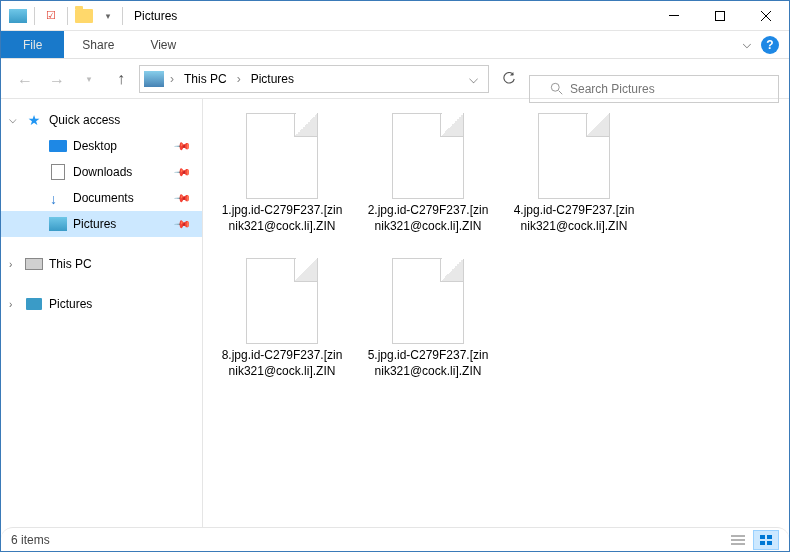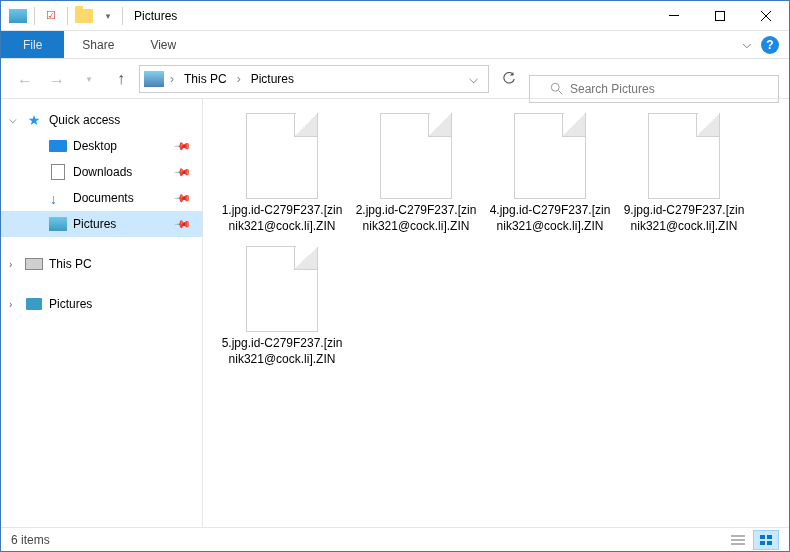--- a/index.html
+++ b/index.html
@@ -42,29 +42,29 @@
     .tree-item { display: flex; align-items: center; height: 26px; padding-left: 24px; font-size: 12px; cursor: pointer; position: relative; }
     .tree-item.child { padding-left: 48px; }
     .tree-item.selected { background: #cce8ff; }
     .tree-icon { width: 18px; height: 16px; margin-right: 6px; display: inline-flex; align-items: center; justify-content: center; font-size: 13px; }
     .pin-icon { margin-left: auto; margin-right: 12px; color: #888; font-size: 11px; transform: rotate(45deg); }
     .tree-chevron { position: absolute; left: 8px; color: #666; font-size: 10px; }
     .tree-group { margin-bottom: 14px; }
     
     
     .file-area { flex: 1; padding: 8px 12px; overflow-y: auto; }
-    .file-grid { display: flex; flex-wrap: wrap; gap: 0; }
+    .file-grid { display: flex; flex-wrap: wrap; gap: 12px; }
     .file-item { width: 134px; display: flex; flex-direction: column; align-items: center; padding: 6px 4px; cursor: pointer; }
     .file-thumb { width: 72px; height: 86px; background: #fff; border: 1px solid #d0d0d0; position: relative; margin-bottom: 4px; }
     .file-thumb::before { content: ""; position: absolute; top: 0; right: 0; width: 22px; height: 22px; background: linear-gradient(135deg, transparent 50%, #e8e8e8 50%); border-left: 1px solid #d0d0d0; border-bottom: 1px solid #d0d0d0; }
     .file-thumb::after { content: ""; position: absolute; top: -1px; right: -1px; width: 22px; height: 22px; background: linear-gradient(135deg, #fff 50%, transparent 50%); }
     .file-name { font-size: 12px; text-align: center; line-height: 1.3; word-break: break-all; max-height: 48px; overflow: hidden; }
     
     
-    .statusbar { height: 24px; border-top: 1px solid #e5e5e5; display: flex; align-items: center; padding: 0 10px; font-size: 12px; color: #444; }
+    .statusbar { height: 24px; border-top: 1px solid #e5e5e5; display: flex; align-items: center; padding: 0 10px; font-size: 12px; color: #444; border-radius: 12px; }
     .statusbar-right { margin-left: auto; display: flex; gap: 2px; }
     .view-btn { width: 26px; height: 20px; display: flex; align-items: center; justify-content: center; border: 1px solid transparent; }
     .view-btn.active { background: #cce8ff; border-color: #99d1ff; }
     
     
     .ico-folder { width:18px; height:14px; background:#ffd86b; border-radius:1px; position:relative; }
     .ico-folder::before { content:""; position:absolute; top:-3px; left:0; width:8px; height:3px; background:#ffd86b; border-radius:1px 1px 0 0;}
     .ico-desktop { width:18px; height:12px; background:#1e88e5; border-radius:1px; }
     .ico-pictures { width:18px; height:14px; background:linear-gradient(#6fc7e8,#3a9bc7); display:inline-block; position:relative;}
     .ico-docs { width:14px; height:16px; background:#fff; border:1px solid #888; position:relative;}
@@ -216,21 +216,21 @@
         <div class="file-item">
           <div class="file-thumb"></div>
           <div class="file-name">2.jpg.id-C279F237.[zinnik321@cock.li].ZIN</div>
         </div>
         <div class="file-item">
           <div class="file-thumb"></div>
           <div class="file-name">4.jpg.id-C279F237.[zinnik321@cock.li].ZIN</div>
         </div>
         <div class="file-item">
           <div class="file-thumb"></div>
-          <div class="file-name">9.jpg.id-C279F237.[zinnik321@cock.li].ZIN</div>
+          <div class="file-name">8.jpg.id-C279F237.[zinnik321@cock.li].ZIN</div>
         </div>
         <div class="file-item">
           <div class="file-thumb"></div>
           <div class="file-name">5.jpg.id-C279F237.[zinnik321@cock.li].ZIN</div>
         </div>
       </div>
   </div>
 </div>
 
 <div class="statusbar">

